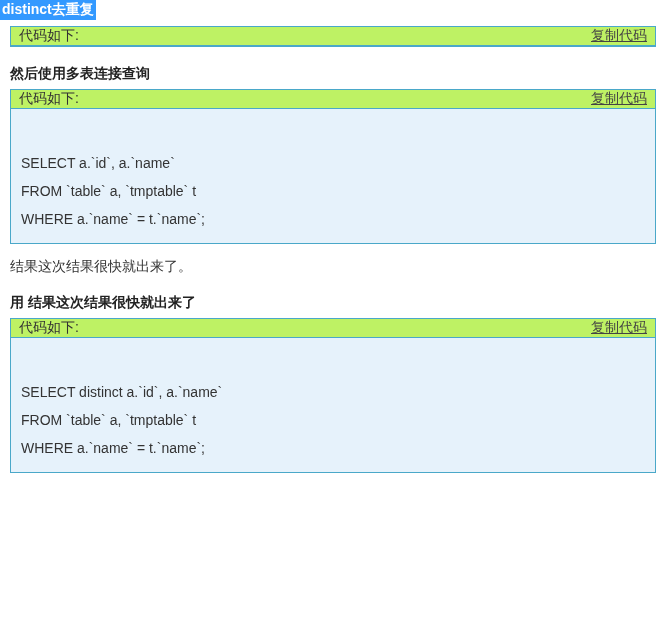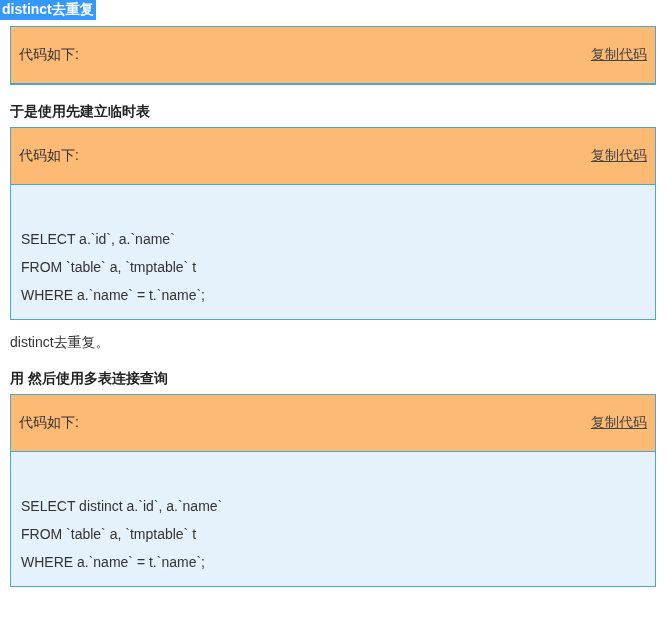--- a/index.html
+++ b/index.html
@@ -19,23 +19,23 @@
     display: inline-block;
     padding: 1px 2px;
     font-size: 14px;
   }
   .code-block {
     border: 1px solid #4aa8c9;
     margin: 6px 10px 14px 10px;
     background: #e6f2fb;
   }
   .code-header {
-    background: #fdba74;
+    background: #bef264;
     border-bottom: 1px solid #4aa8c9;
-    padding: 19px 8px;
+    padding: 0 8px;
     display: flex;
     justify-content: space-between;
     align-items: center;
     font-size: 14px;
   }
   .code-header-label {
     color: #333;
   }
   .copy-link {
     color: #444;
@@ -71,36 +71,36 @@
 
 <div class="highlight-bar">distinct去重复</div>
 
 <div class="code-block">
   <div class="code-header">
     <span class="code-header-label">代码如下:</span>
     <span class="copy-link">复制代码</span>
   </div>
 </div>
 
-<div class="section-heading">于是使用先建立临时表</div>
+<div class="section-heading">然后使用多表连接查询</div>
 
 <div class="code-block">
   <div class="code-header">
     <span class="code-header-label">代码如下:</span>
     <span class="copy-link">复制代码</span>
   </div>
   <div class="code-body">
 SELECT a.`id`, a.`name`
 FROM `table` a, `tmptable` t
 WHERE a.`name` = t.`name`;</div>
 </div>
 
-<div class="section-text">distinct去重复。</div>
+<div class="section-text">结果这次结果很快就出来了。</div>
 
-<div class="section-heading">用 然后使用多表连接查询</div>
+<div class="section-heading">用 结果这次结果很快就出来了</div>
 
 <div class="code-block">
   <div class="code-header">
     <span class="code-header-label">代码如下:</span>
     <span class="copy-link">复制代码</span>
   </div>
   <div class="code-body">
 SELECT distinct a.`id`, a.`name`
 FROM `table` a, `tmptable` t
 WHERE a.`name` = t.`name`;</div>

